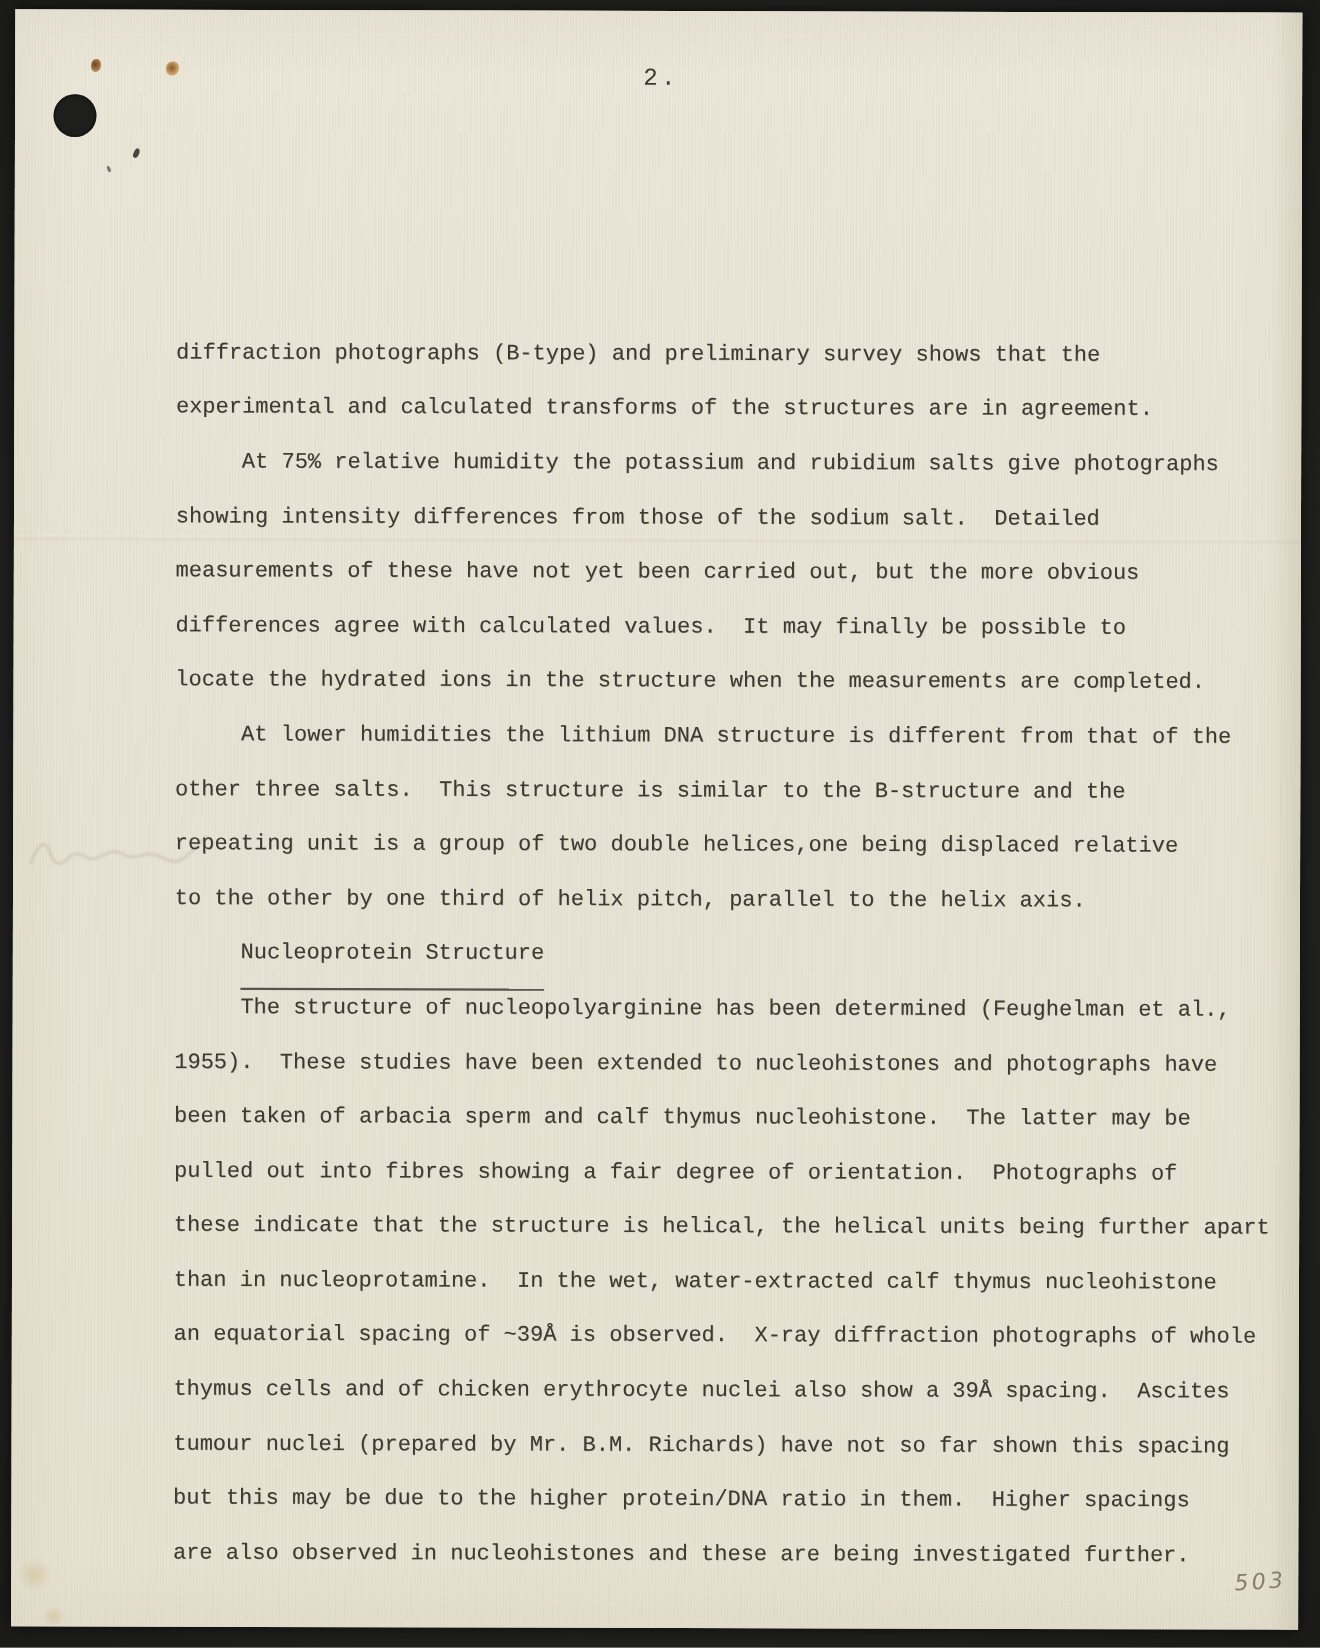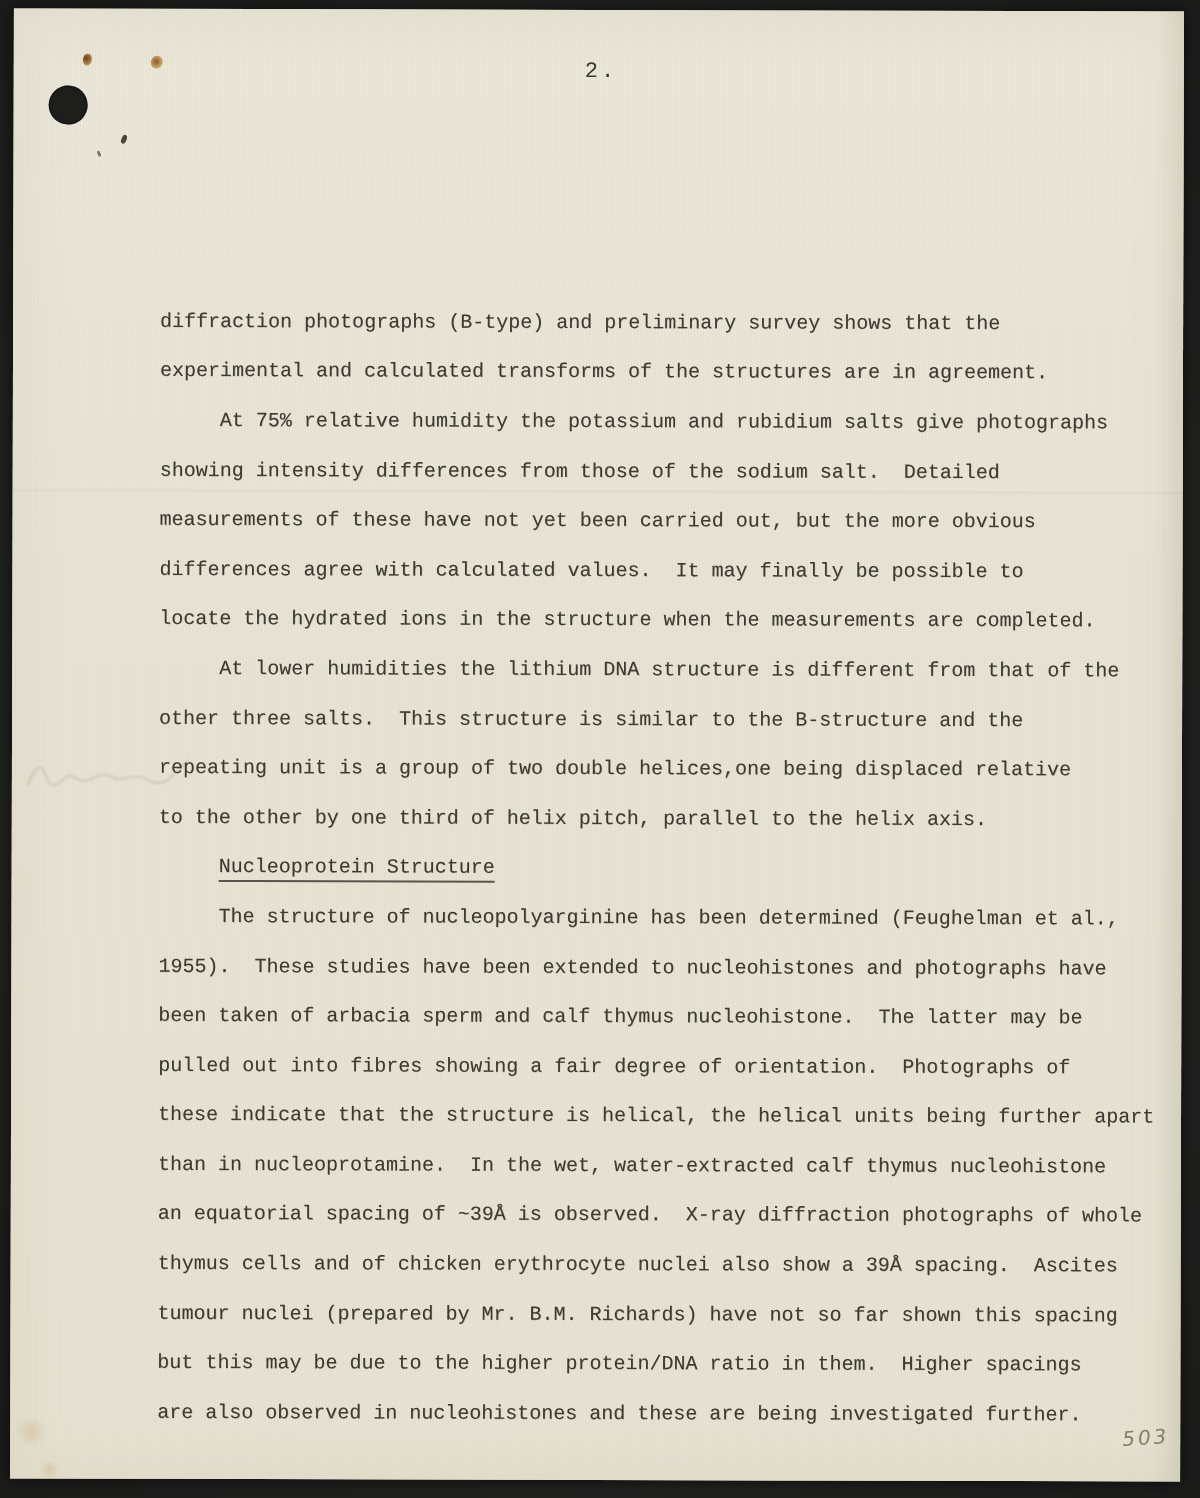--- a/index.html
+++ b/index.html
@@ -90,21 +90,21 @@
     width: 1050px;
     font-size: 20px;
     line-height: 49.6px;
     color: #3e3a32;
     white-space: pre;
     text-shadow: 0.4px 0.4px 0 rgba(62,58,50,0.35);
   }
   .line { height: 49.6px; }
   .line .u {
     border-bottom: 2px solid rgba(62,58,50,0.85);
-    padding-bottom: 2px;
+    padding-bottom: 20px;
   }
   .archive-number {
     position: absolute;
     left: 1112px; top: 1414px;
     font-family: "DejaVu Sans", sans-serif;
     font-style: italic;
     font-size: 20px;
     letter-spacing: 3px;
     color: #847e6d;
     transform: rotate(-4deg);

